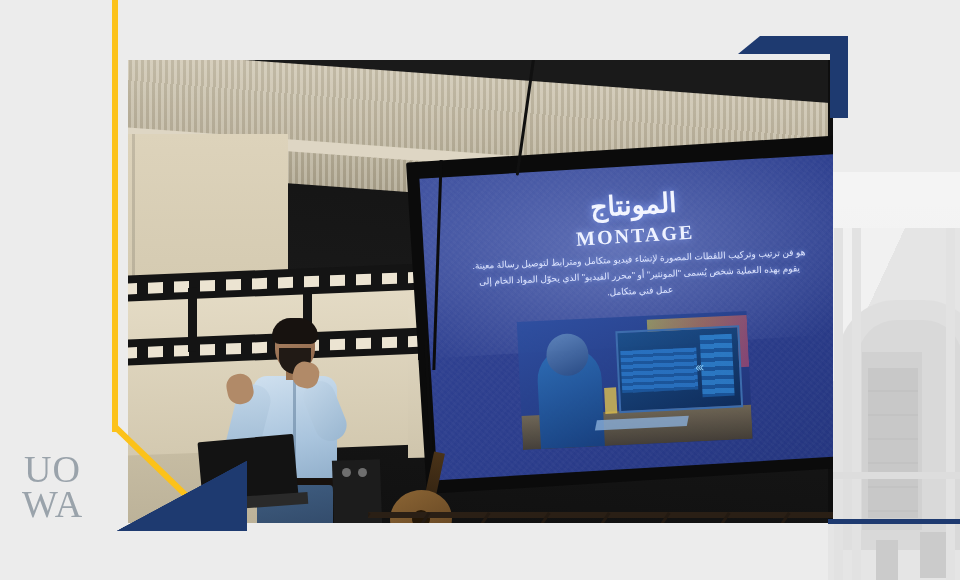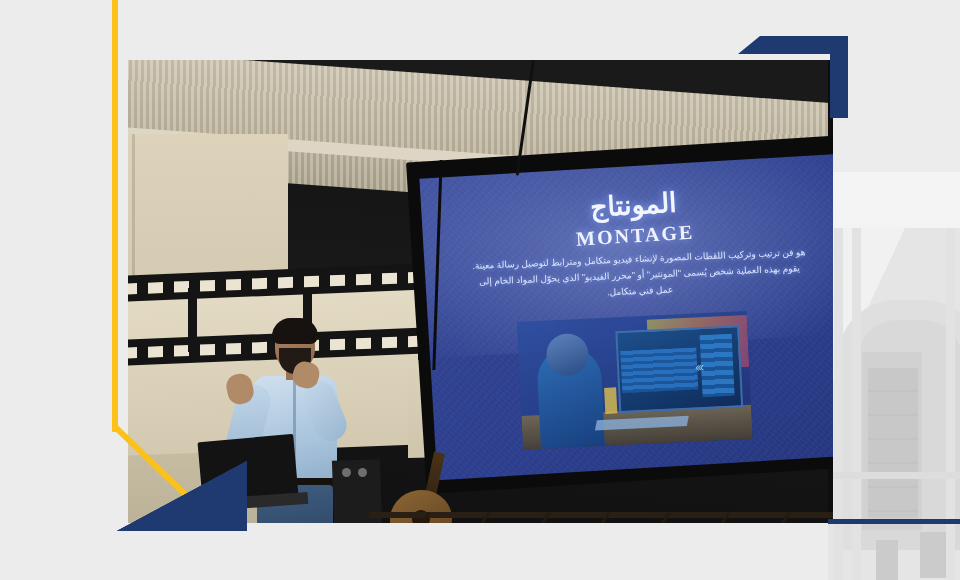--- a/index.html
+++ b/index.html
@@ -370,14 +370,18 @@
   <div class="accent-yellow-diag"></div>
 
   <div class="navy-tri-bl2"></div>
 
   <div class="navy-br-h"></div>
   <div class="navy-br-v"></div>
   <div class="navy-br-notch"></div>
 
   <div class="navy-rule"></div>
 
+  <div class="logo">
+    <span class="l1">UO</span>
+    <span class="l2">WA</span>
+  </div>
 
 </div>
 
 </body></html>

